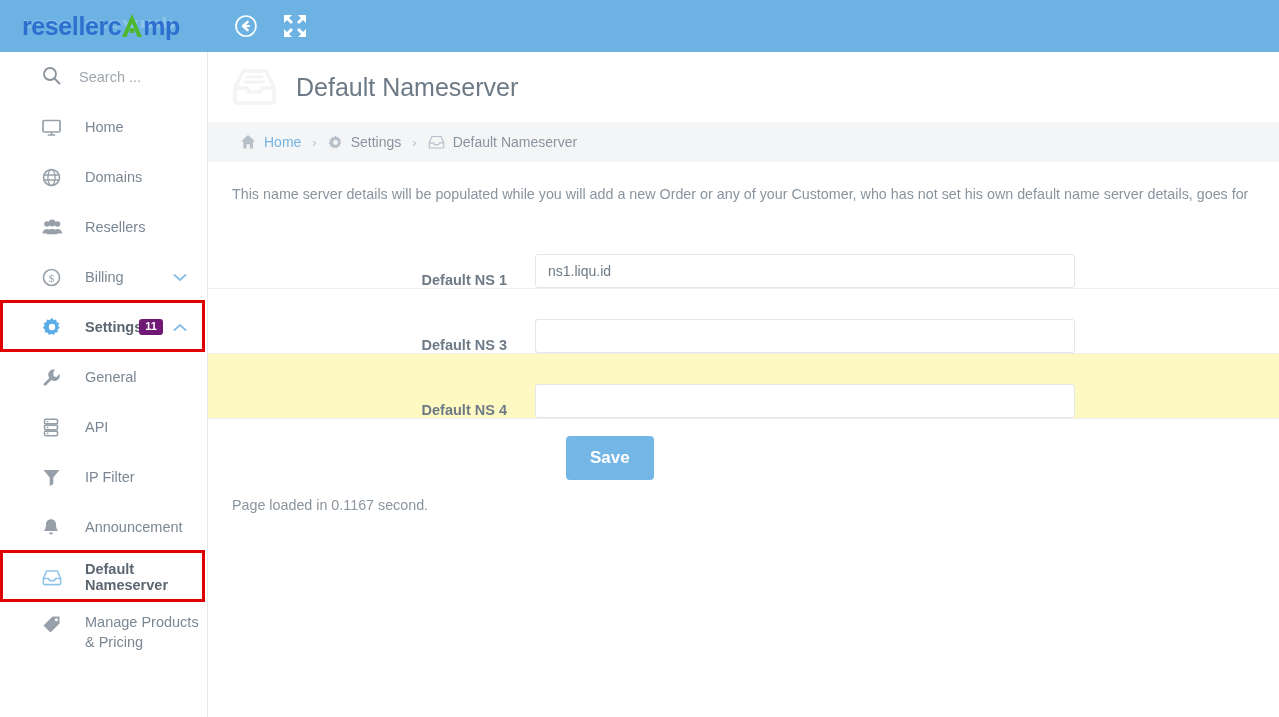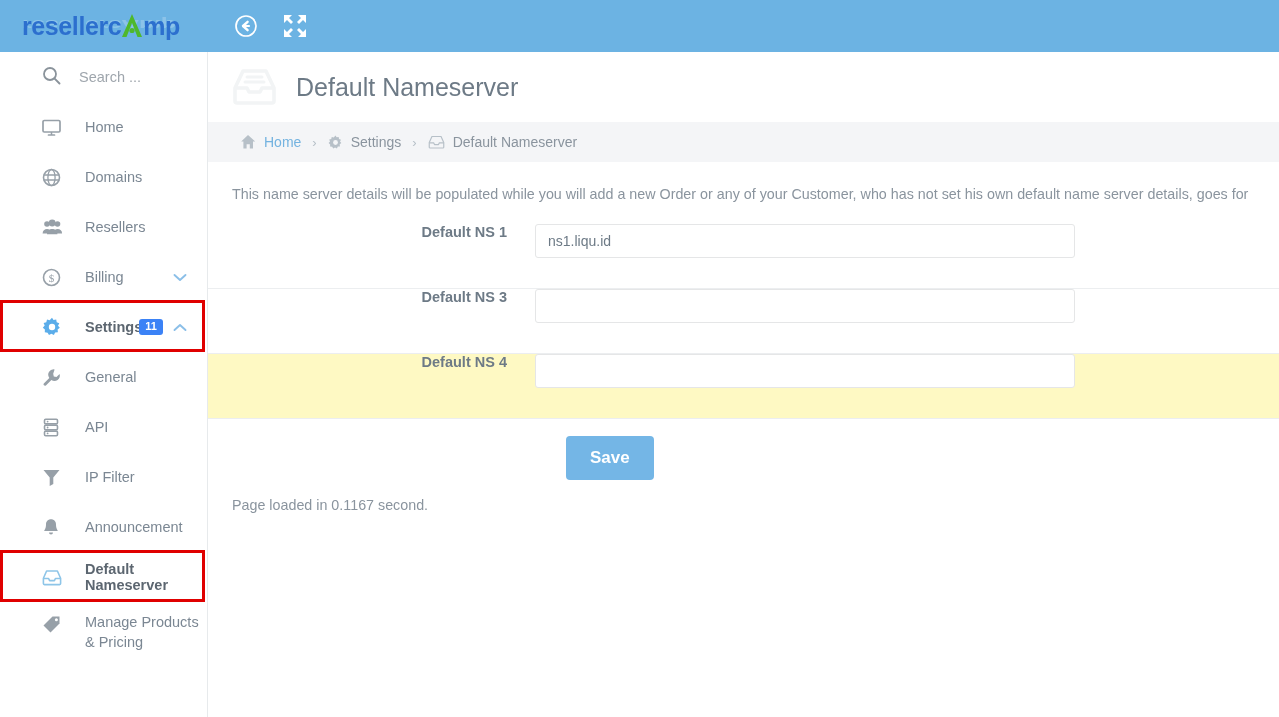--- a/index.html
+++ b/index.html
@@ -93,21 +93,21 @@
   .nav-item.sub { font-size: 14.5px; }
   .nav-item.active .ni-label {
     color: #5c6670; font-weight: bold;
   }
   .nav-item.active .ni-icon { color: #8ec5e8; }
   .nav-item.settings .ni-label {
     color: #5c6670; font-weight: bold;
   }
   .nav-item.settings .ni-icon { color: #5badea; }
   .badge {
-    background: #3b82f6; color: #ffffff;
+    background: #701a75; color: #ffffff;
     font-size: 11px; font-weight: bold;
     border-radius: 3px;
     padding: 2px 6px 3px 6px;
     position: absolute; right: 44px;
     line-height: 1;
   }
   .highlight-box {
     position: absolute;
     border: 3px solid #e00000;
     pointer-events: none;
@@ -152,21 +152,21 @@
   #intro-text {
     padding: 22px 0 0 24px;
     font-size: 14.3px; color: #8a949e;
     white-space: nowrap;
     line-height: 1.4;
   }
 
   #form-area { margin-top: 20px; }
   .form-row {
     height: 65px;
-    display: flex; align-items: flex-start;
+    display: flex; align-items: flex-end;
     border-bottom: 1px solid #eceef0;
   }
   .form-row.shaded { background: #fef9c3; }
   .form-row .fr-label {
     width: 327px;
     text-align: right;
     padding-right: 28px;
     font-size: 14.5px; font-weight: bold;
     color: #6d7a86;
   }

